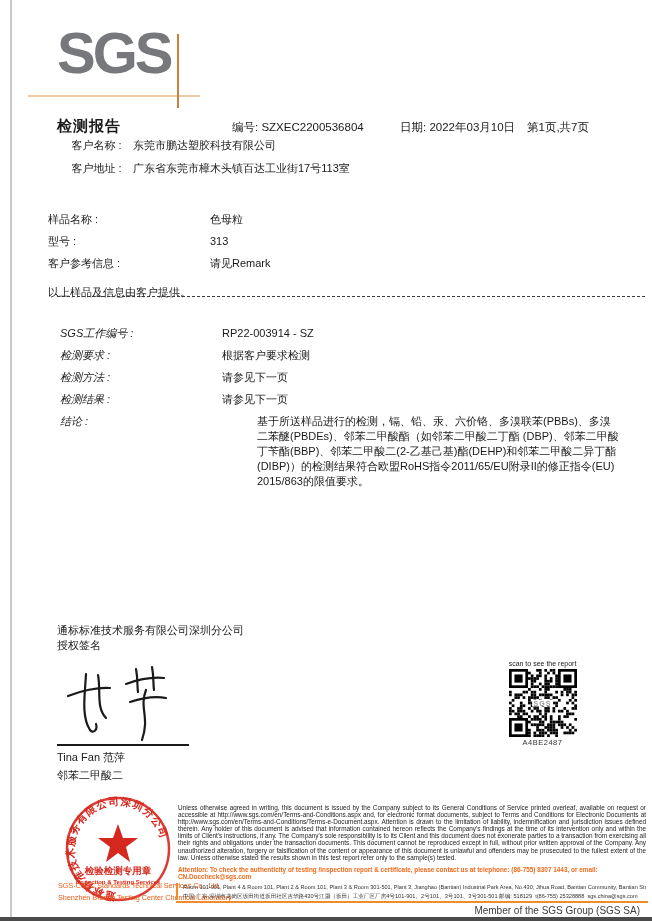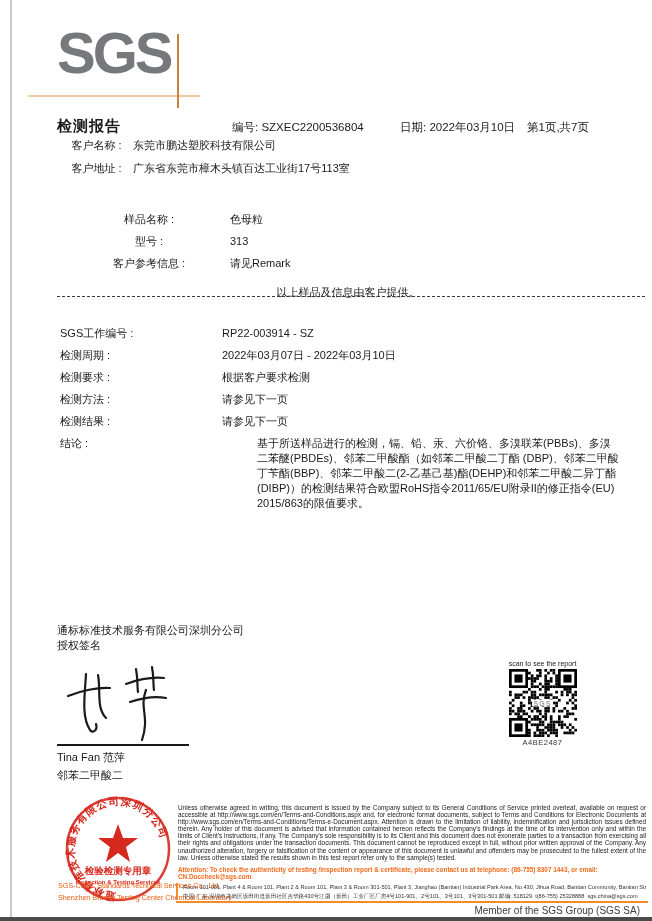--- a/index.html
+++ b/index.html
@@ -23,30 +23,30 @@
   .doc-no   { position:absolute; left:232px; top:0; }
   .doc-date { position:absolute; left:400px; top:0; }
   .doc-pages{ position:absolute; left:527px; top:0; }
 
   
   .row { display:flex; font-size:11px; line-height:15px; }
   .row .lab { flex:none; }
   .client-block { position:absolute; left:60px; top:138px; width:560px;text-align:center; }
   .client-block .row { margin-bottom:8px; }
   .client-block .lab { width:73px; }
-  .sample-block { position:absolute; left:68px; top:212px; width:560px;text-align:center; }
+  .sample-block { position:absolute; left:48px; top:212px; width:560px; }
   .sample-block .row { margin-bottom:7px; }
   .sample-block .lab { width:162px; }
   .sample-note { font-size:11px; margin-top:14px; }
   .sep-dashed { position:absolute; left:57px; top:296px; width:588px; height:1px;
     background:repeating-linear-gradient(90deg,#3a3a3a 0 3px,transparent 3px 5px); }
 
   .job-block { position:absolute; left:60px; top:326px; width:560px; }
   .job-block .row { margin-bottom:7px; }
-  .job-block .lab { width:162px; }
+  .job-block .lab { width:162px;font-style:italic; }
   .conclusion-row { display:flex; font-size:11px; margin-top:6px;gap:35px; }
   .conclusion-row .lab { width:162px; flex:none; }
   .conclusion-text { width:398px; line-height:15px; text-align:left; }
 
   
   .sig-block { position:absolute; left:57px; top:623px; width:300px; font-size:11px; line-height:15px; }
   .sig-svg { position:absolute; left:60px; top:660px; }
   .sig-line { position:absolute; left:57px; top:744px; width:132px; height:2px; background:#1a1a1a; }
   .sig-name { position:absolute; left:57px; top:750px; font-size:11px; }
   .sig-role { position:absolute; left:57px; top:768px; font-size:11px; }
@@ -120,24 +120,20 @@
     </div>
     <div class="sample-note">以上样品及信息由客户提供。</div>
   </div>
 
   <div class="sep-dashed"></div>
 
   <div class="job-block">
     <div class="row">
       <span class="lab">SGS工作编号 :</span>
       <span>RP22-003914 - SZ</span>
-    </div>
-    <div class="row">
-      <span class="lab">检测周期 :</span>
-      <span>2022年03月07日 - 2022年03月10日</span>
     </div>
     <div class="row">
       <span class="lab">检测要求 :</span>
       <span>根据客户要求检测</span>
     </div>
     <div class="row">
       <span class="lab">检测方法 :</span>
       <span>请参见下一页</span>
     </div>
     <div class="row">

